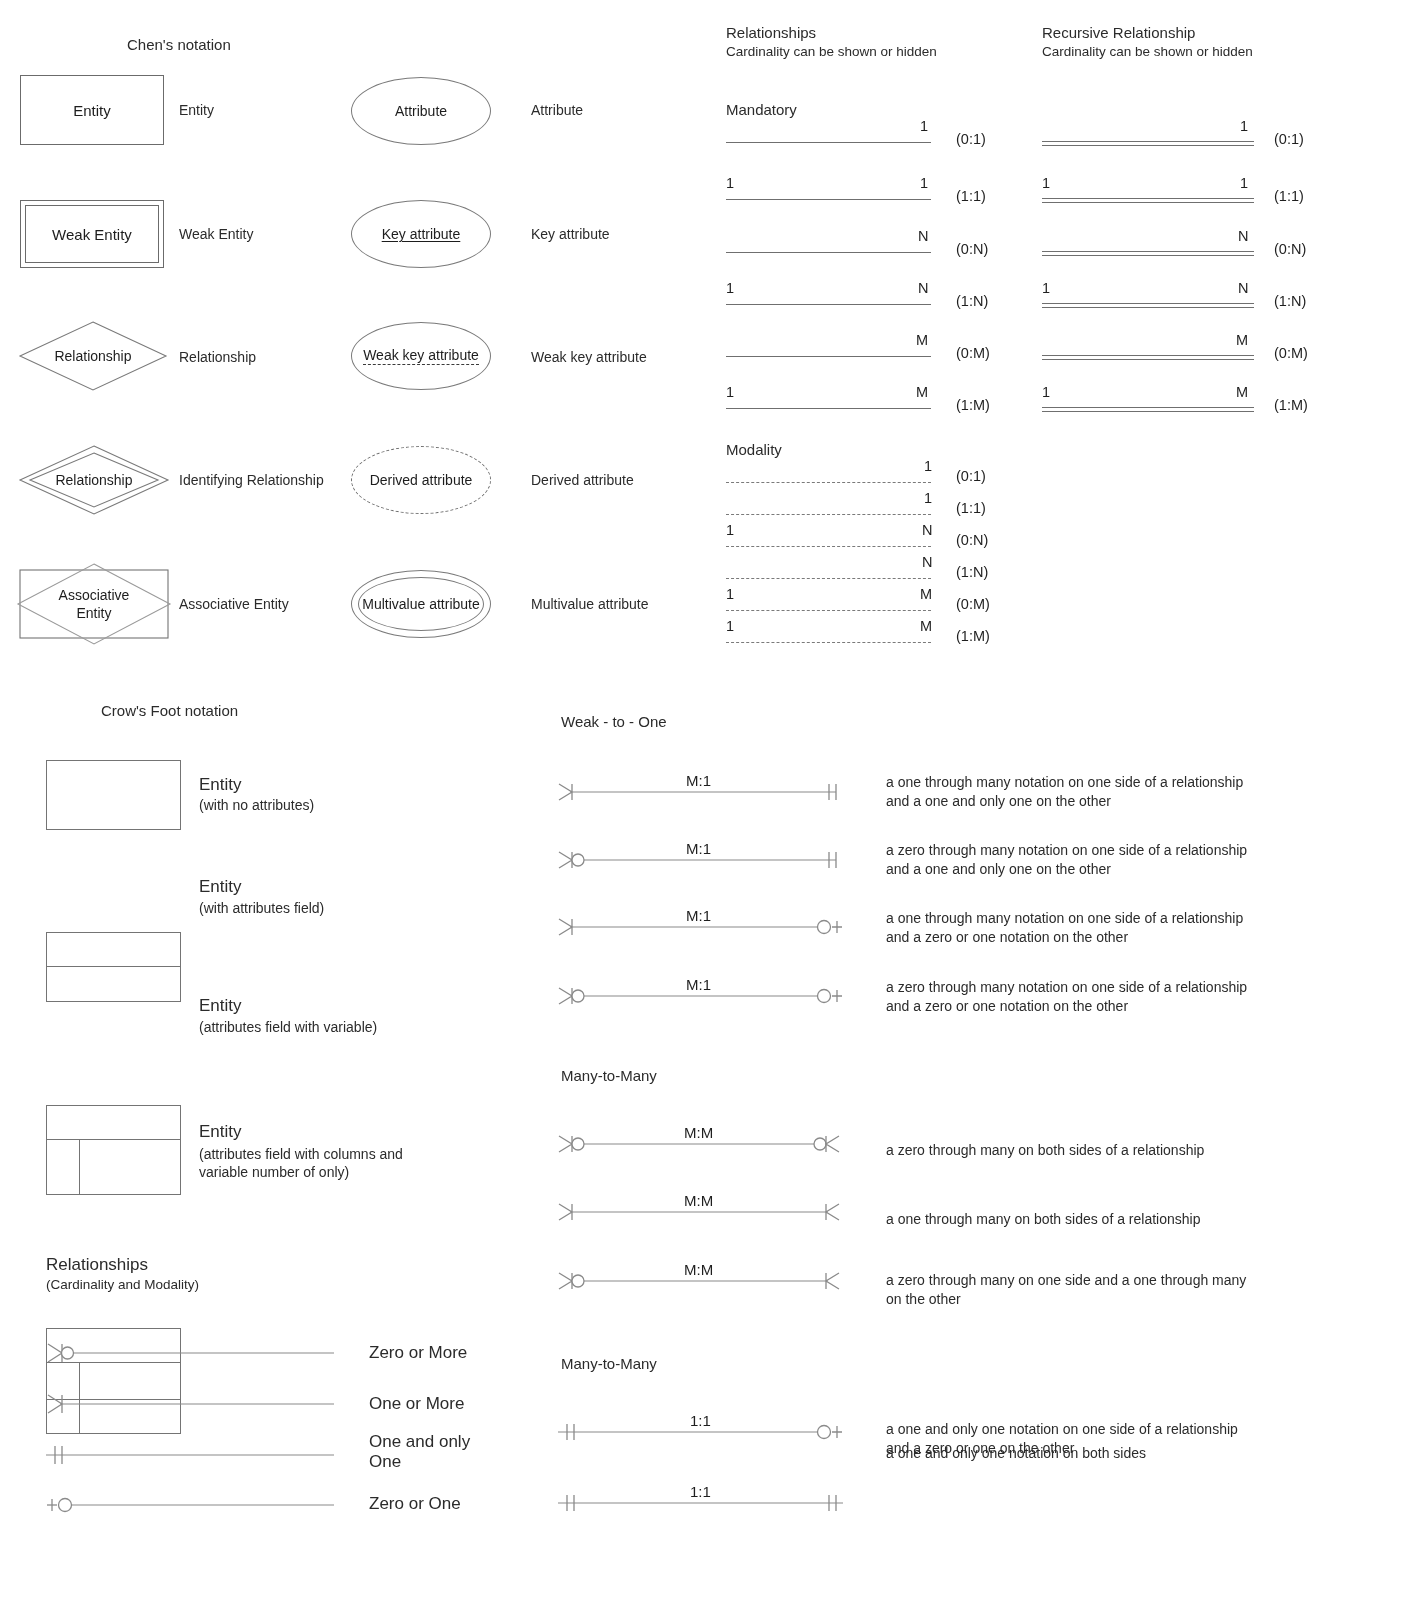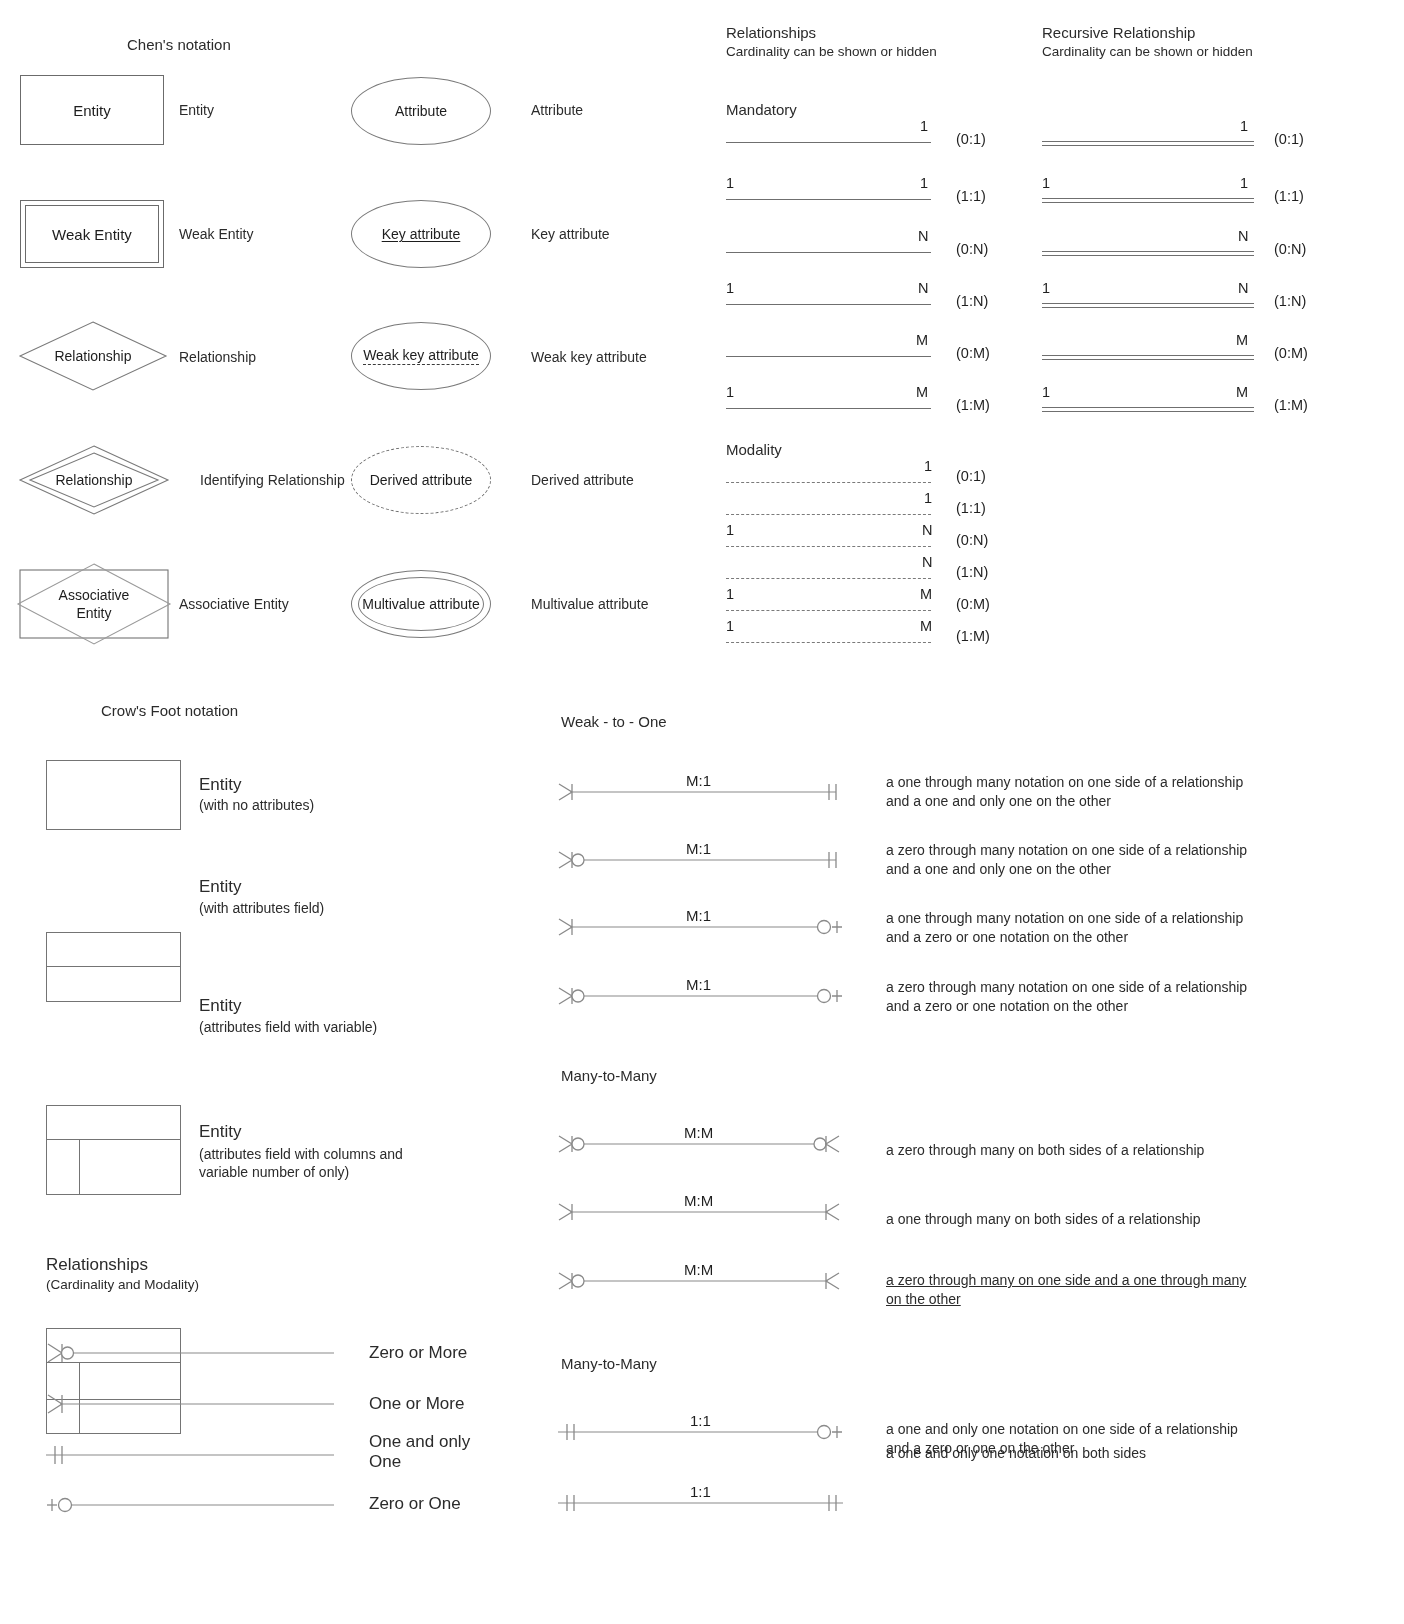--- a/index.html
+++ b/index.html
@@ -105,21 +105,21 @@
 </div>
 <div class="abs lbl" style="left:179px; top:349px;">Relationship</div>
 
 <div class="abs" style="left:18px; top:444px;">
   <svg width="152" height="72" viewBox="0 0 152 72">
     <polygon points="76,2 150,36 76,70 2,36" fill="#fff" stroke="#7a7a7a" stroke-width="1.1"></polygon>
     <polygon points="76,9 140,36 76,63 12,36" fill="none" stroke="#7a7a7a" stroke-width="1.1"></polygon>
   </svg>
   <span class="shape-text sm">Relationship</span>
 </div>
-<div class="abs lbl" style="left:179px; top:472px;margin-left:21px;">Identifying Relationship</div>
+<div class="abs lbl" style="left:179px; top:472px;">Identifying Relationship</div>
 
 <div class="abs" style="left:18px; top:568px;">
   <svg width="152" height="72" viewBox="0 0 152 72">
     <rect x="2" y="2" width="148" height="68" fill="#fff" stroke="#747474" stroke-width="1.1"></rect>
     <polygon points="76,-4 152,36 76,76 0,36" fill="none" stroke="#9a9a9a" stroke-width="1.1"></polygon>
   </svg>
   <span class="shape-text sm" style="white-space:pre-line; line-height:18px;">Associative
 Entity</span>
 </div>
 <div class="abs lbl" style="left:179px; top:596px;">Associative Entity</div>
@@ -431,21 +431,21 @@
 
 <div class="abs cardlabel" style="left:684px; top:1261px; font-size:15px;">M:M</div>
 <div class="abs" style="left:558px; top:1267px;">
   <svg width="290" height="28" viewBox="0 0 290 28">
     <line x1="24" y1="14" x2="270" y2="14" stroke="#8a8a8a" stroke-width="1.2"></line>
     <path d="M1,6 L14,14 L1,22 M14,6 L14,22" fill="none" stroke="#8a8a8a" stroke-width="1.3"></path>
     <circle cx="20" cy="14" r="6" fill="#fff" stroke="#8a8a8a" stroke-width="1.3"></circle>
     <path d="M281,6 L268,14 L281,22 M268,6 L268,22" fill="none" stroke="#8a8a8a" stroke-width="1.3"></path>
   </svg>
 </div>
-<div class="abs desc" style="left:886px; top:1271px; white-space:pre-line;text-decoration:underline;">a zero through many on one side and a one through many
+<div class="abs desc" style="left:886px; top:1271px; white-space:pre-line;">a zero through many on one side and a one through many
 on the other</div>
 
 <div class="abs section-title" style="left:561px; top:1355px;">Many-to-Many</div>
 
 <div class="abs cardlabel" style="left:690px; top:1412px; font-size:15px;">1:1</div>
 <div class="abs" style="left:558px; top:1418px;">
   <svg width="290" height="28" viewBox="0 0 290 28">
     <line x1="0" y1="14" x2="266" y2="14" stroke="#8a8a8a" stroke-width="1.2"></line>
     <path d="M9,6 L9,22 M16,6 L16,22" fill="none" stroke="#8a8a8a" stroke-width="1.3"></path>
     <circle cx="266" cy="14" r="6.5" fill="#fff" stroke="#8a8a8a" stroke-width="1.3"></circle>

